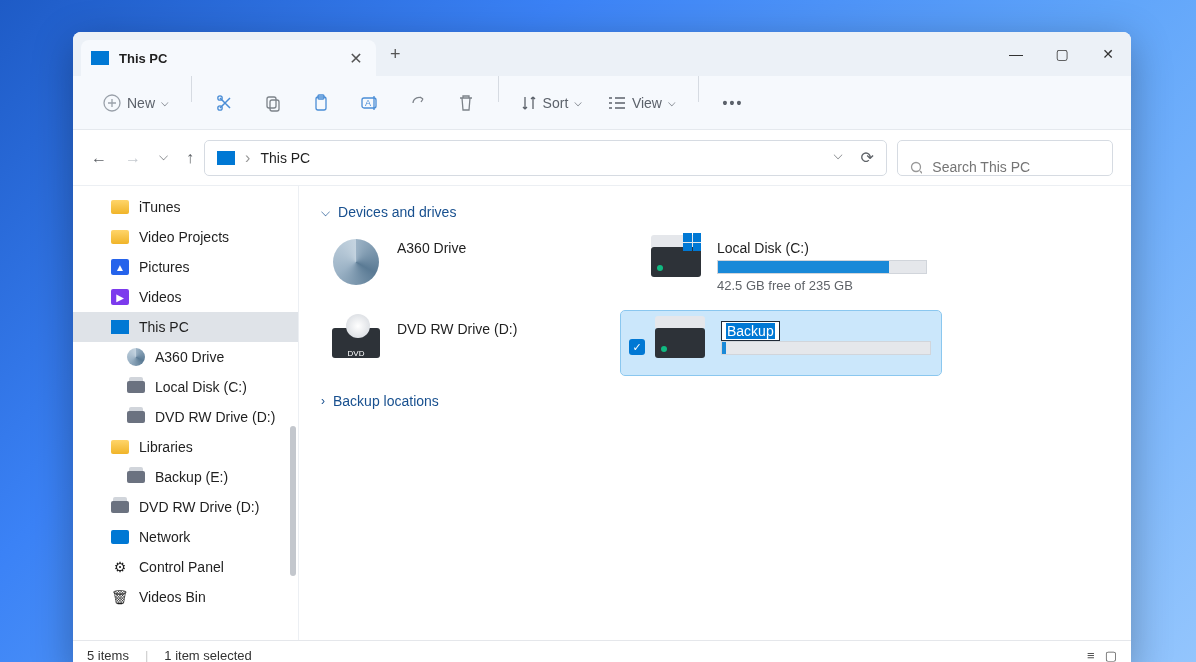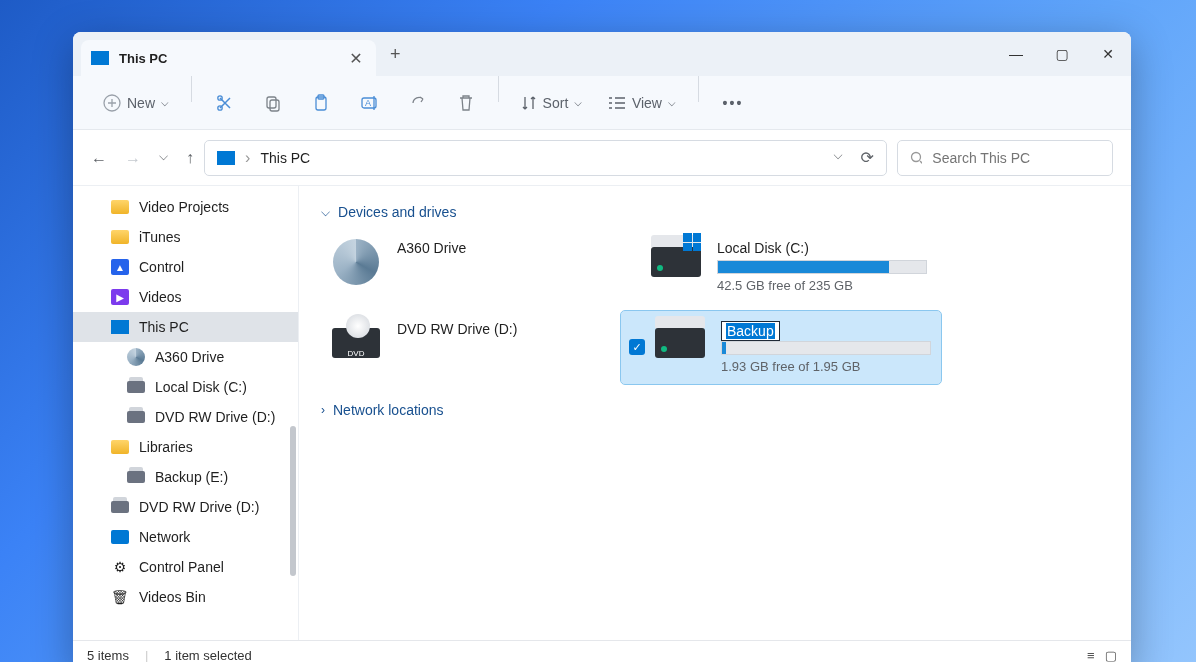--- a/index.html
+++ b/index.html
@@ -18,21 +18,21 @@
 .tbtn.icon-only { padding: 6px 12px; }
 .tsep { width: 1px; height: 26px; background: #d6dbe2; margin: 0 6px; }
 .navbar { height: 56px; background: #fff; display: flex; align-items: center; padding: 0 18px; gap: 10px; border-bottom: 1px solid #eceff3; }
 .nav-arrows { display: flex; gap: 18px; color: #5f6368; font-size: 16px; }
 .nav-arrows span { cursor: pointer; }
 .addr { flex: 1; height: 36px; border: 1px solid #d6dbe2; border-radius: 5px; display: flex; align-items: center; padding: 0 12px; gap: 10px; }
 .addr-icon { width: 18px; height: 14px; background: #0078d4; }
 .addr-text { font-size: 14px; color: #1f1f1f; }
 .addr-sep { color: #999; }
 .addr-tail { margin-left: auto; display: flex; gap: 18px; color: #5f6368; }
-.search { width: 216px; height: 36px; border: 1px solid #d6dbe2; border-radius: 5px; display: flex; align-items: center; padding: 0 12px; gap: 10px; color: #888; }
+.search { width: 216px; height: 36px; border: 1px solid #d6dbe2; border-radius: 5px; display: flex; align-items: flex-end; padding: 0 12px; gap: 10px; color: #888; }
 .search input { border: none; outline: none; font-size: 14px; color: #555; width: 100%; }
 .body { flex: 1; display: flex; overflow: hidden; }
 .sidebar { width: 226px; border-right: 1px solid #eceff3; overflow-y: auto; padding-top: 6px; position: relative; }
 .scroll-thumb { position: absolute; right: 2px; top: 240px; width: 6px; height: 150px; background: #c3c7cd; border-radius: 3px; }
 .side-item { display: flex; align-items: center; gap: 10px; height: 30px; padding-left: 38px; font-size: 14px; color: #1f1f1f; cursor: pointer; }
 .side-item.nested { padding-left: 54px; }
 .side-item.selected { background: #dfe3e8; }
 .side-item .ic { width: 18px; height: 16px; display: flex; align-items: center; justify-content: center; font-size: 14px; }
 .folder-ic { width: 18px; height: 14px; background: linear-gradient(180deg,#ffd56a,#f0b429); border-radius: 2px; }
 .pic-ic { width: 18px; height: 16px; background: #2563eb; border-radius: 2px; display:flex; align-items:center; justify-content:center; color:#fff; font-size:10px; }
@@ -177,33 +177,33 @@
       <input placeholder="Search This PC" style="">
     </div>
   </div>
 
   <div class="body">
     <div class="sidebar">
       <div class="side-item">
           <div class="ic">
             <div class="folder-ic"></div>
           </div>
+          <span>iTunes</span>
+        </div>
+      <div class="side-item">
+          <div class="ic">
+            <div class="folder-ic"></div>
+          </div>
           <span>Video Projects</span>
         </div>
       <div class="side-item">
           <div class="ic">
-            <div class="folder-ic"></div>
-          </div>
-          <span>iTunes</span>
-        </div>
-      <div class="side-item">
-          <div class="ic">
             <div class="pic-ic">▲</div>
           </div>
-          <span>Control</span>
+          <span>Pictures</span>
         </div>
       <div class="side-item">
           <div class="ic">
             <div class="vid-ic">▶</div>
           </div>
           <span>Videos</span>
         </div>
       <div class="side-item selected">
           <div class="ic">
             <div class="monitor-ic"></div>
@@ -307,28 +307,27 @@
         <div class="drive selected" style="margin-left:-40px; width:320px;">
           <div class="drive-check">✓</div>
           <div class="drive-iconwrap">
               <div class="hdd"></div>
             </div>
           <div class="drive-info">
             <div style=""><span class="rename-input"><span>Backup</span></span></div>
             <div class="drive-bar">
                 <div class="drive-fill" style="width:2%;"></div>
               </div>
-            <div class="drive-free">1.93 GB free of 1.95 GB</div>
           </div>
         </div>
       </div>
       <div class="subgroup">
         <div class="group-header">
           <span class="chev">›</span>
-          <span>Network locations</span>
+          <span>Backup locations</span>
         </div>
       </div>
     </div>
   </div>
 
   <div class="statusbar">
     <span>5 items</span>
     <span style="color:#ccc;">|</span>
     <span>1 item selected</span>
     <div class="right">

